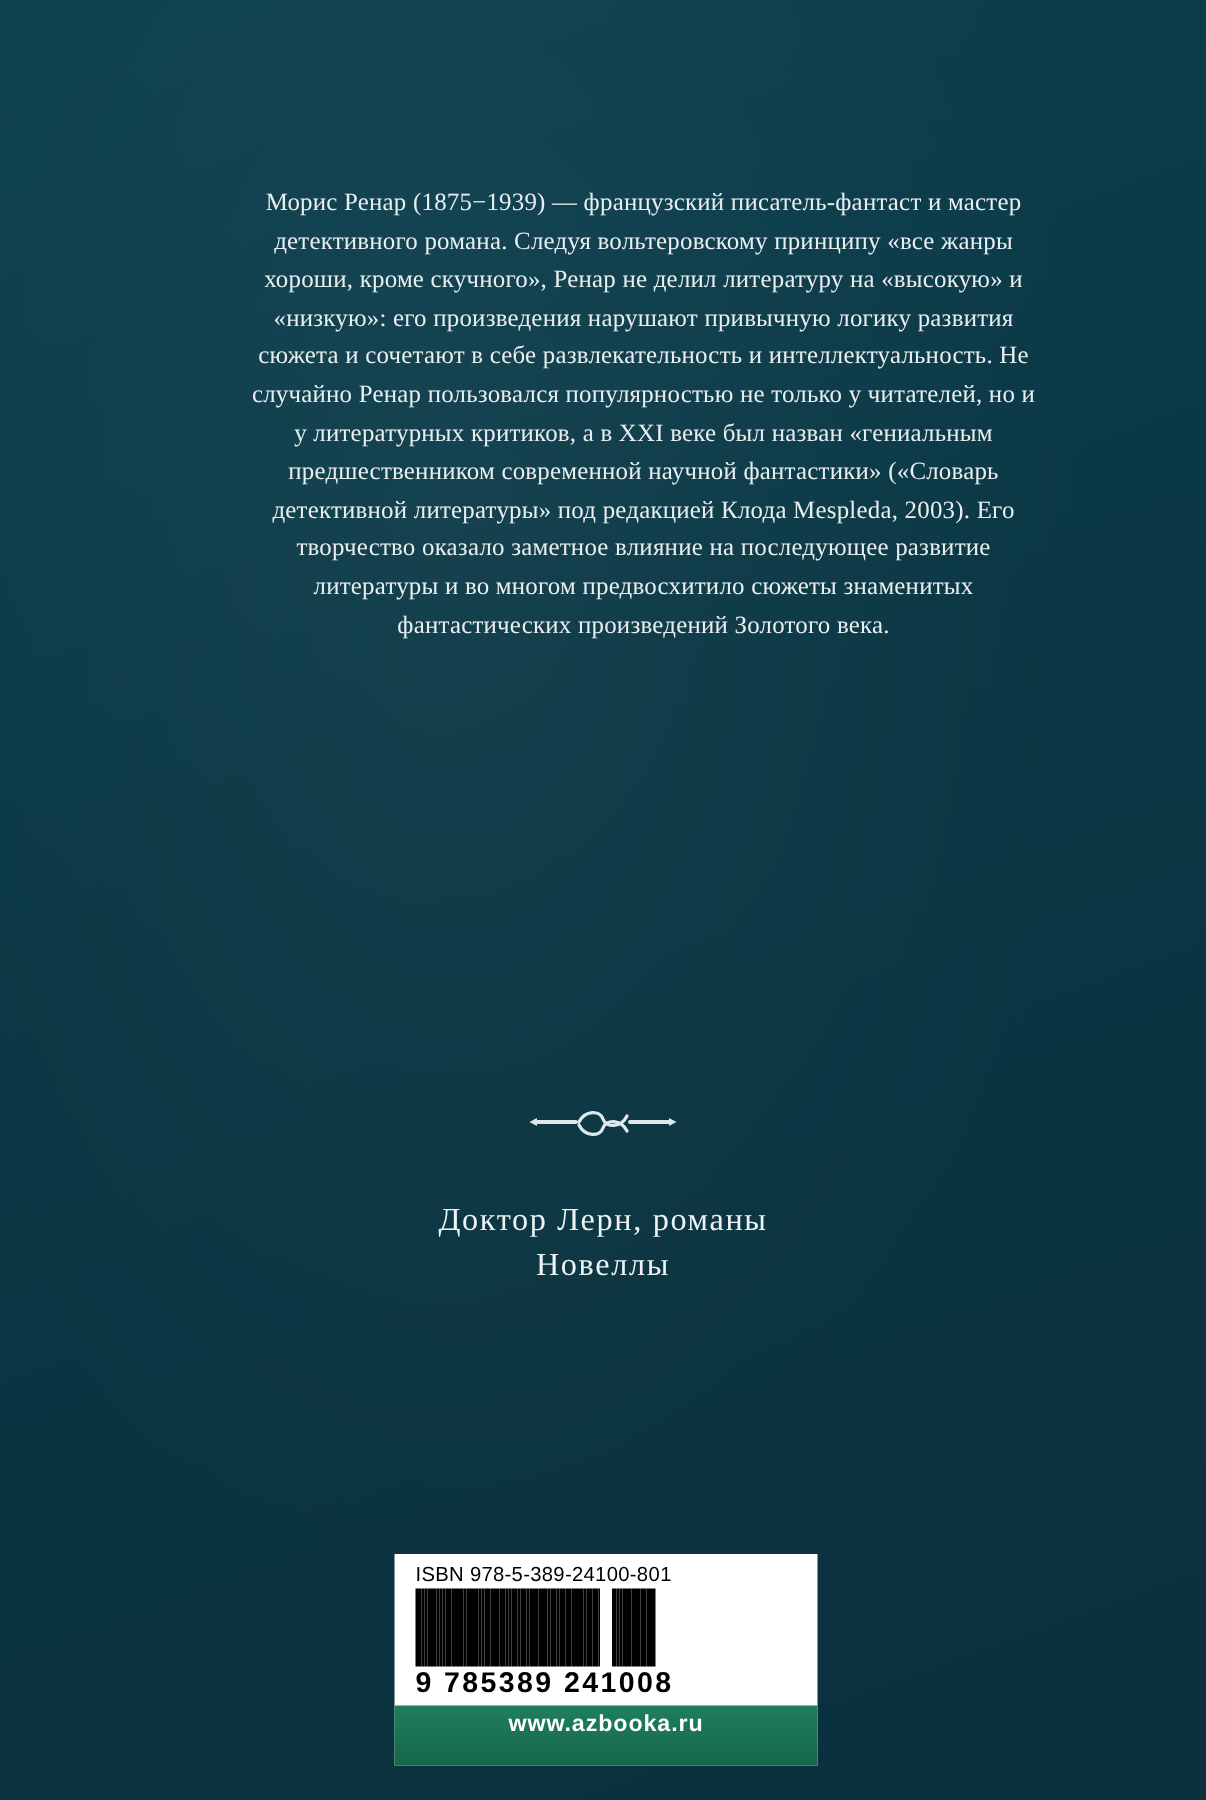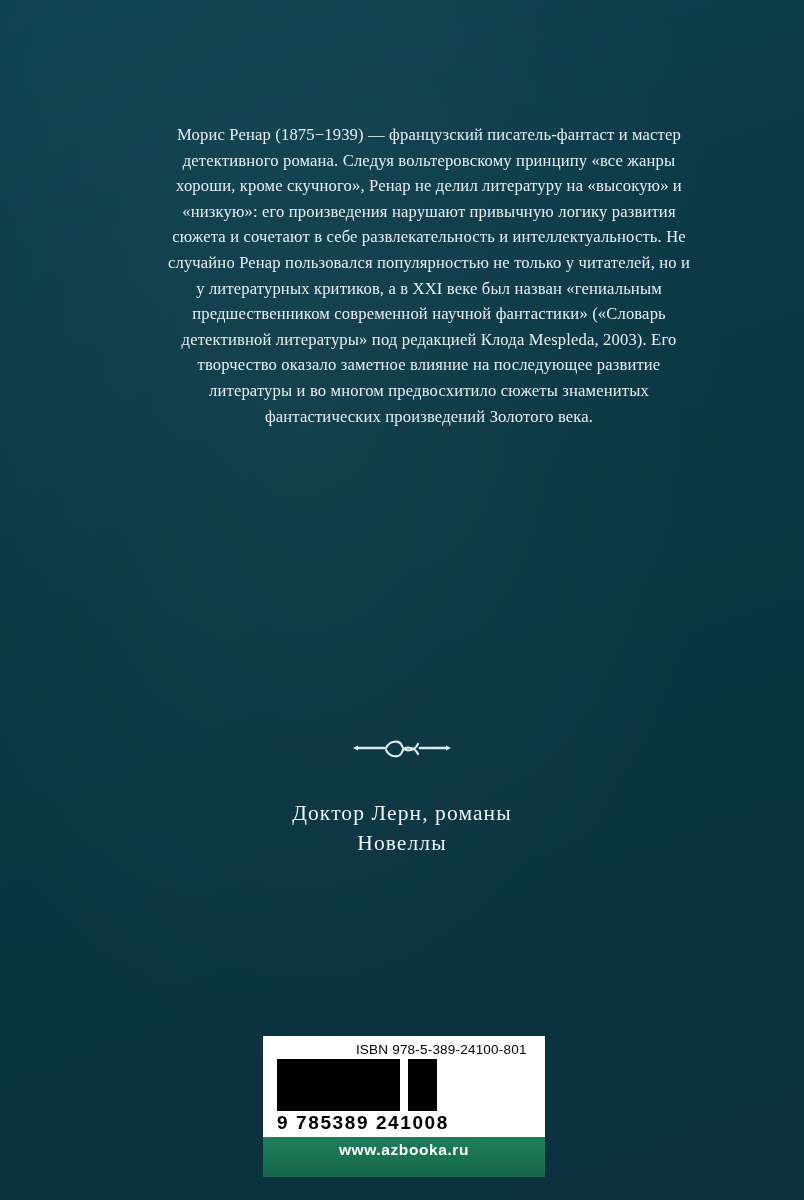--- a/index.html
+++ b/index.html
@@ -79,21 +79,21 @@
     left: 263px;
     top: 1036px;
     width: 282px;
     background: #ffffff;
     padding: 0;
     box-sizing: border-box;
   }
   .isbn-line {
     display: flex;
     align-items: baseline;
-    justify-content: flex-end;
+    justify-content: flex-start;
     padding: 6px 12px 2px 14px;
     font-family: "Liberation Sans", sans-serif;
     font-size: 13.5px;
     color: #000;
     letter-spacing: 0.2px;
   }
   .isbn-line .code2 {
     font-size: 13.5px;
     letter-spacing: 0.4px;
     padding-right: 6px;

